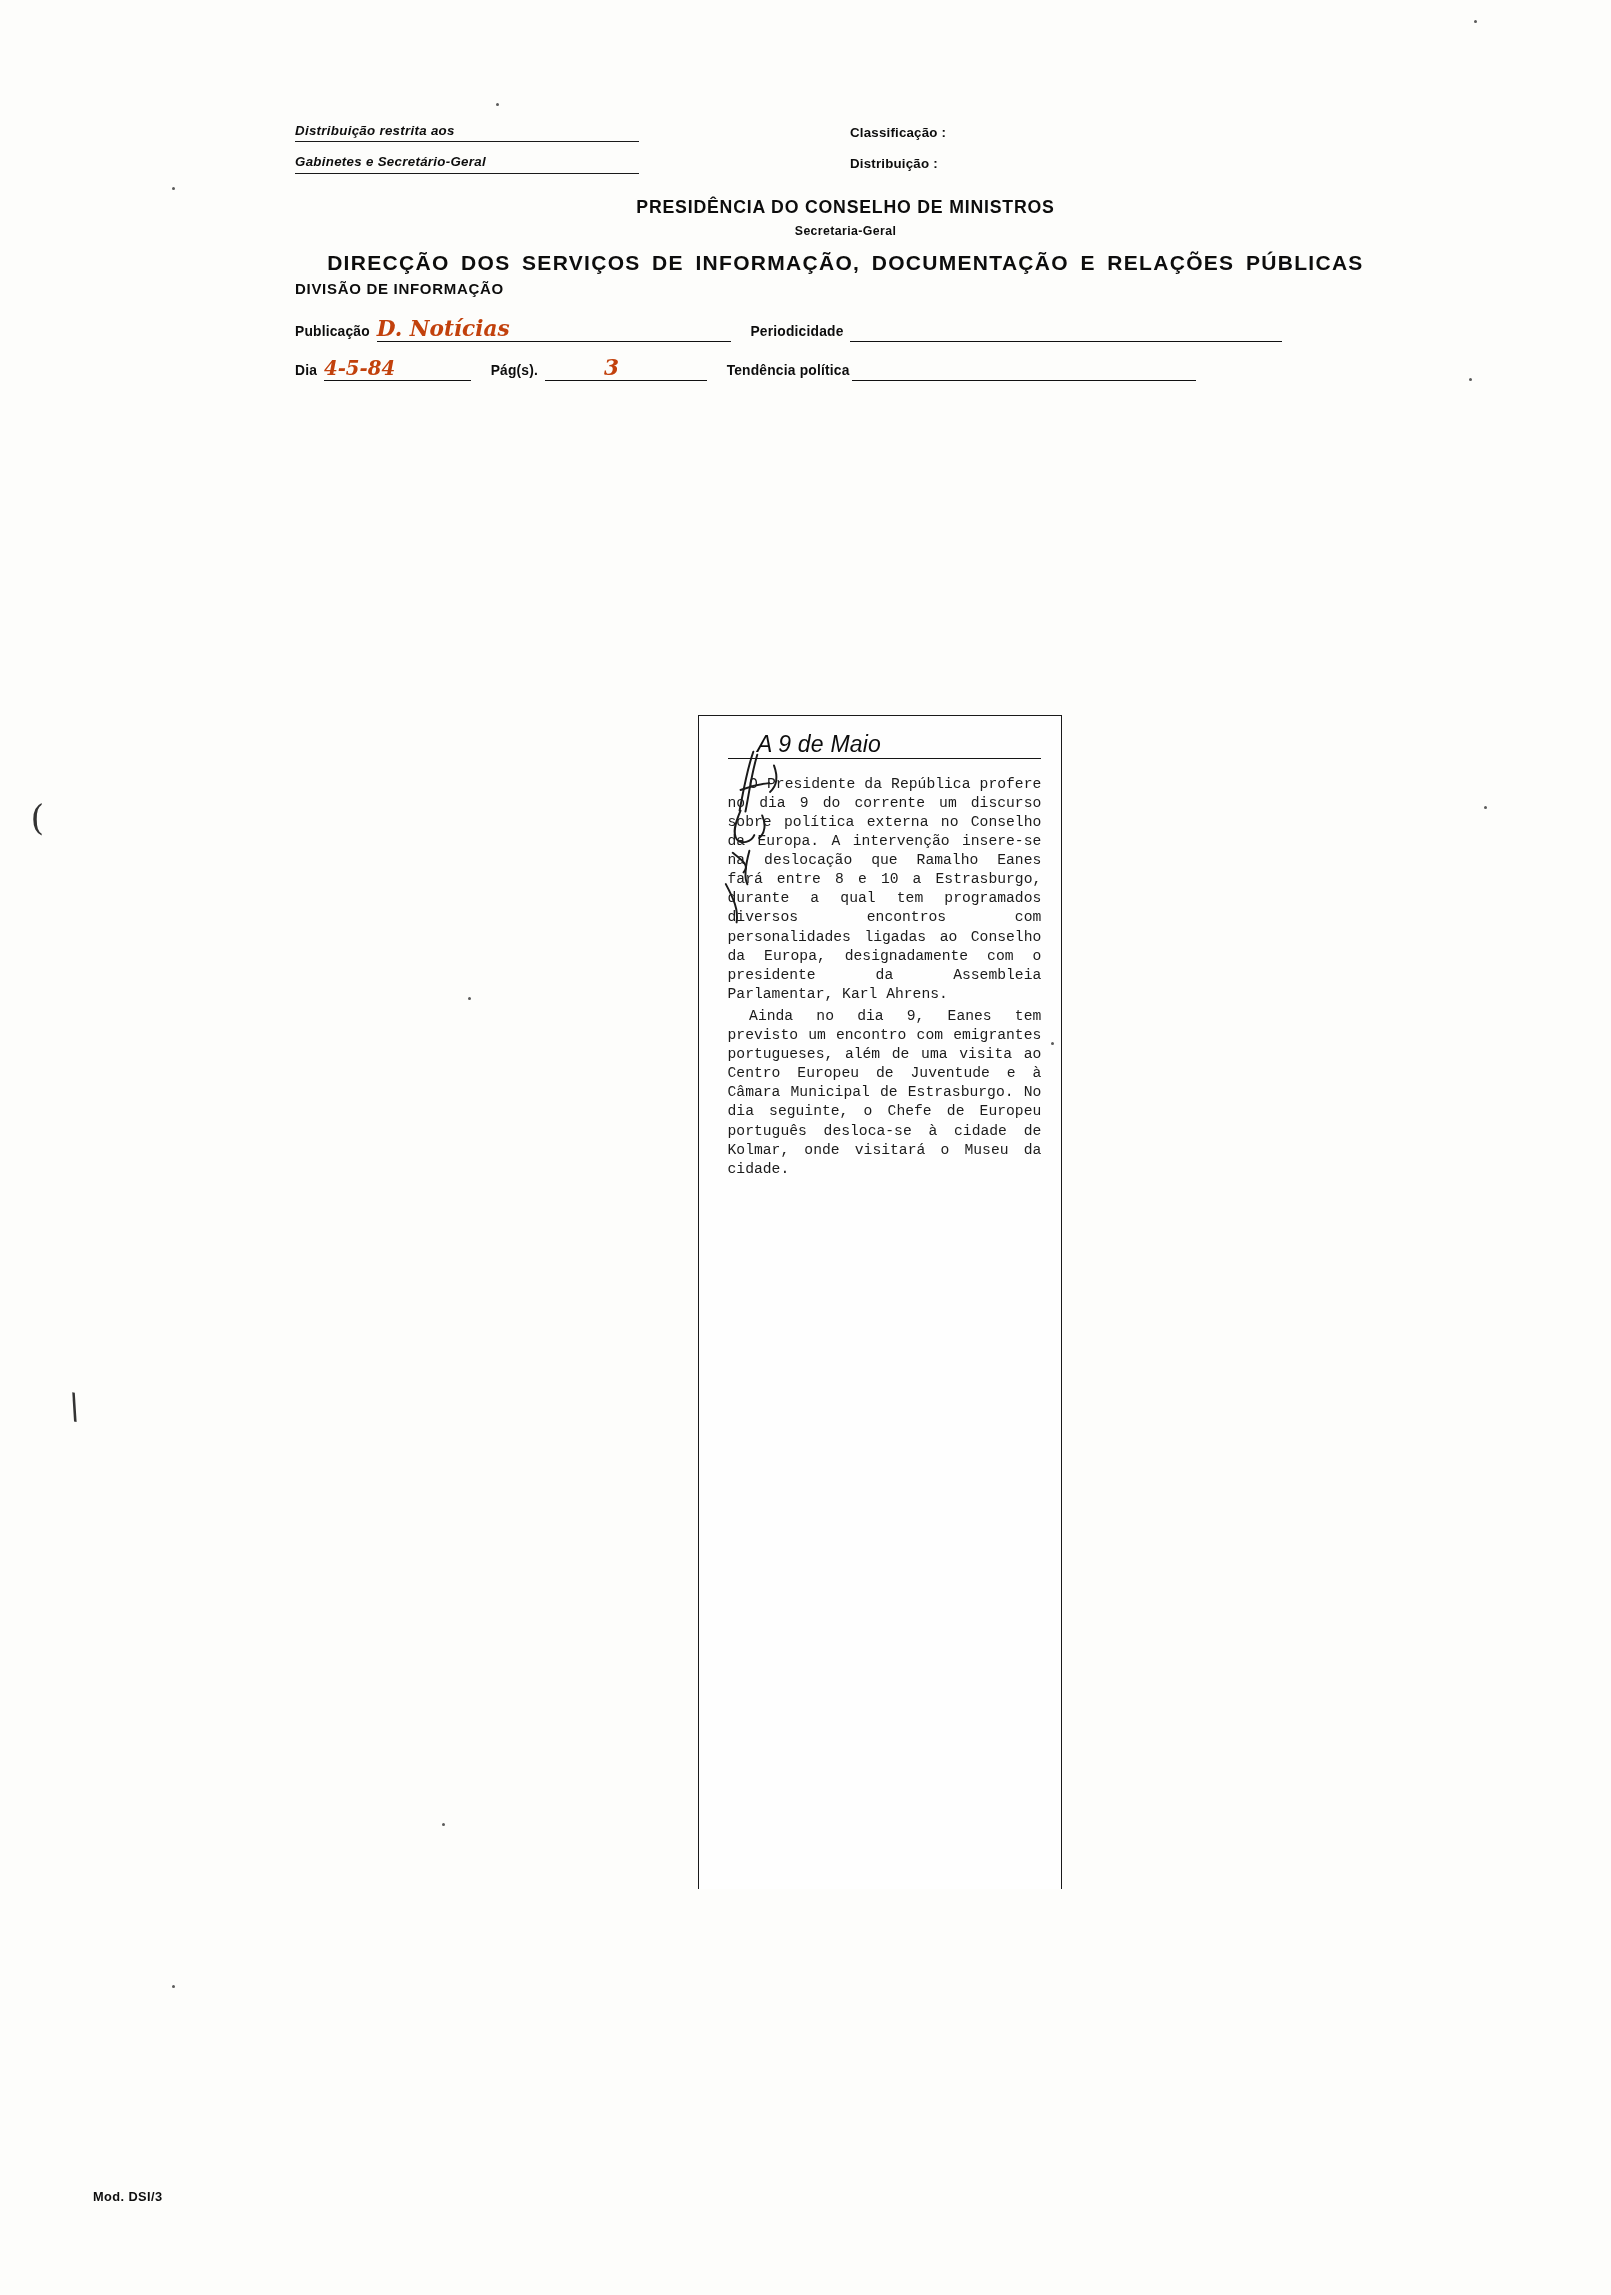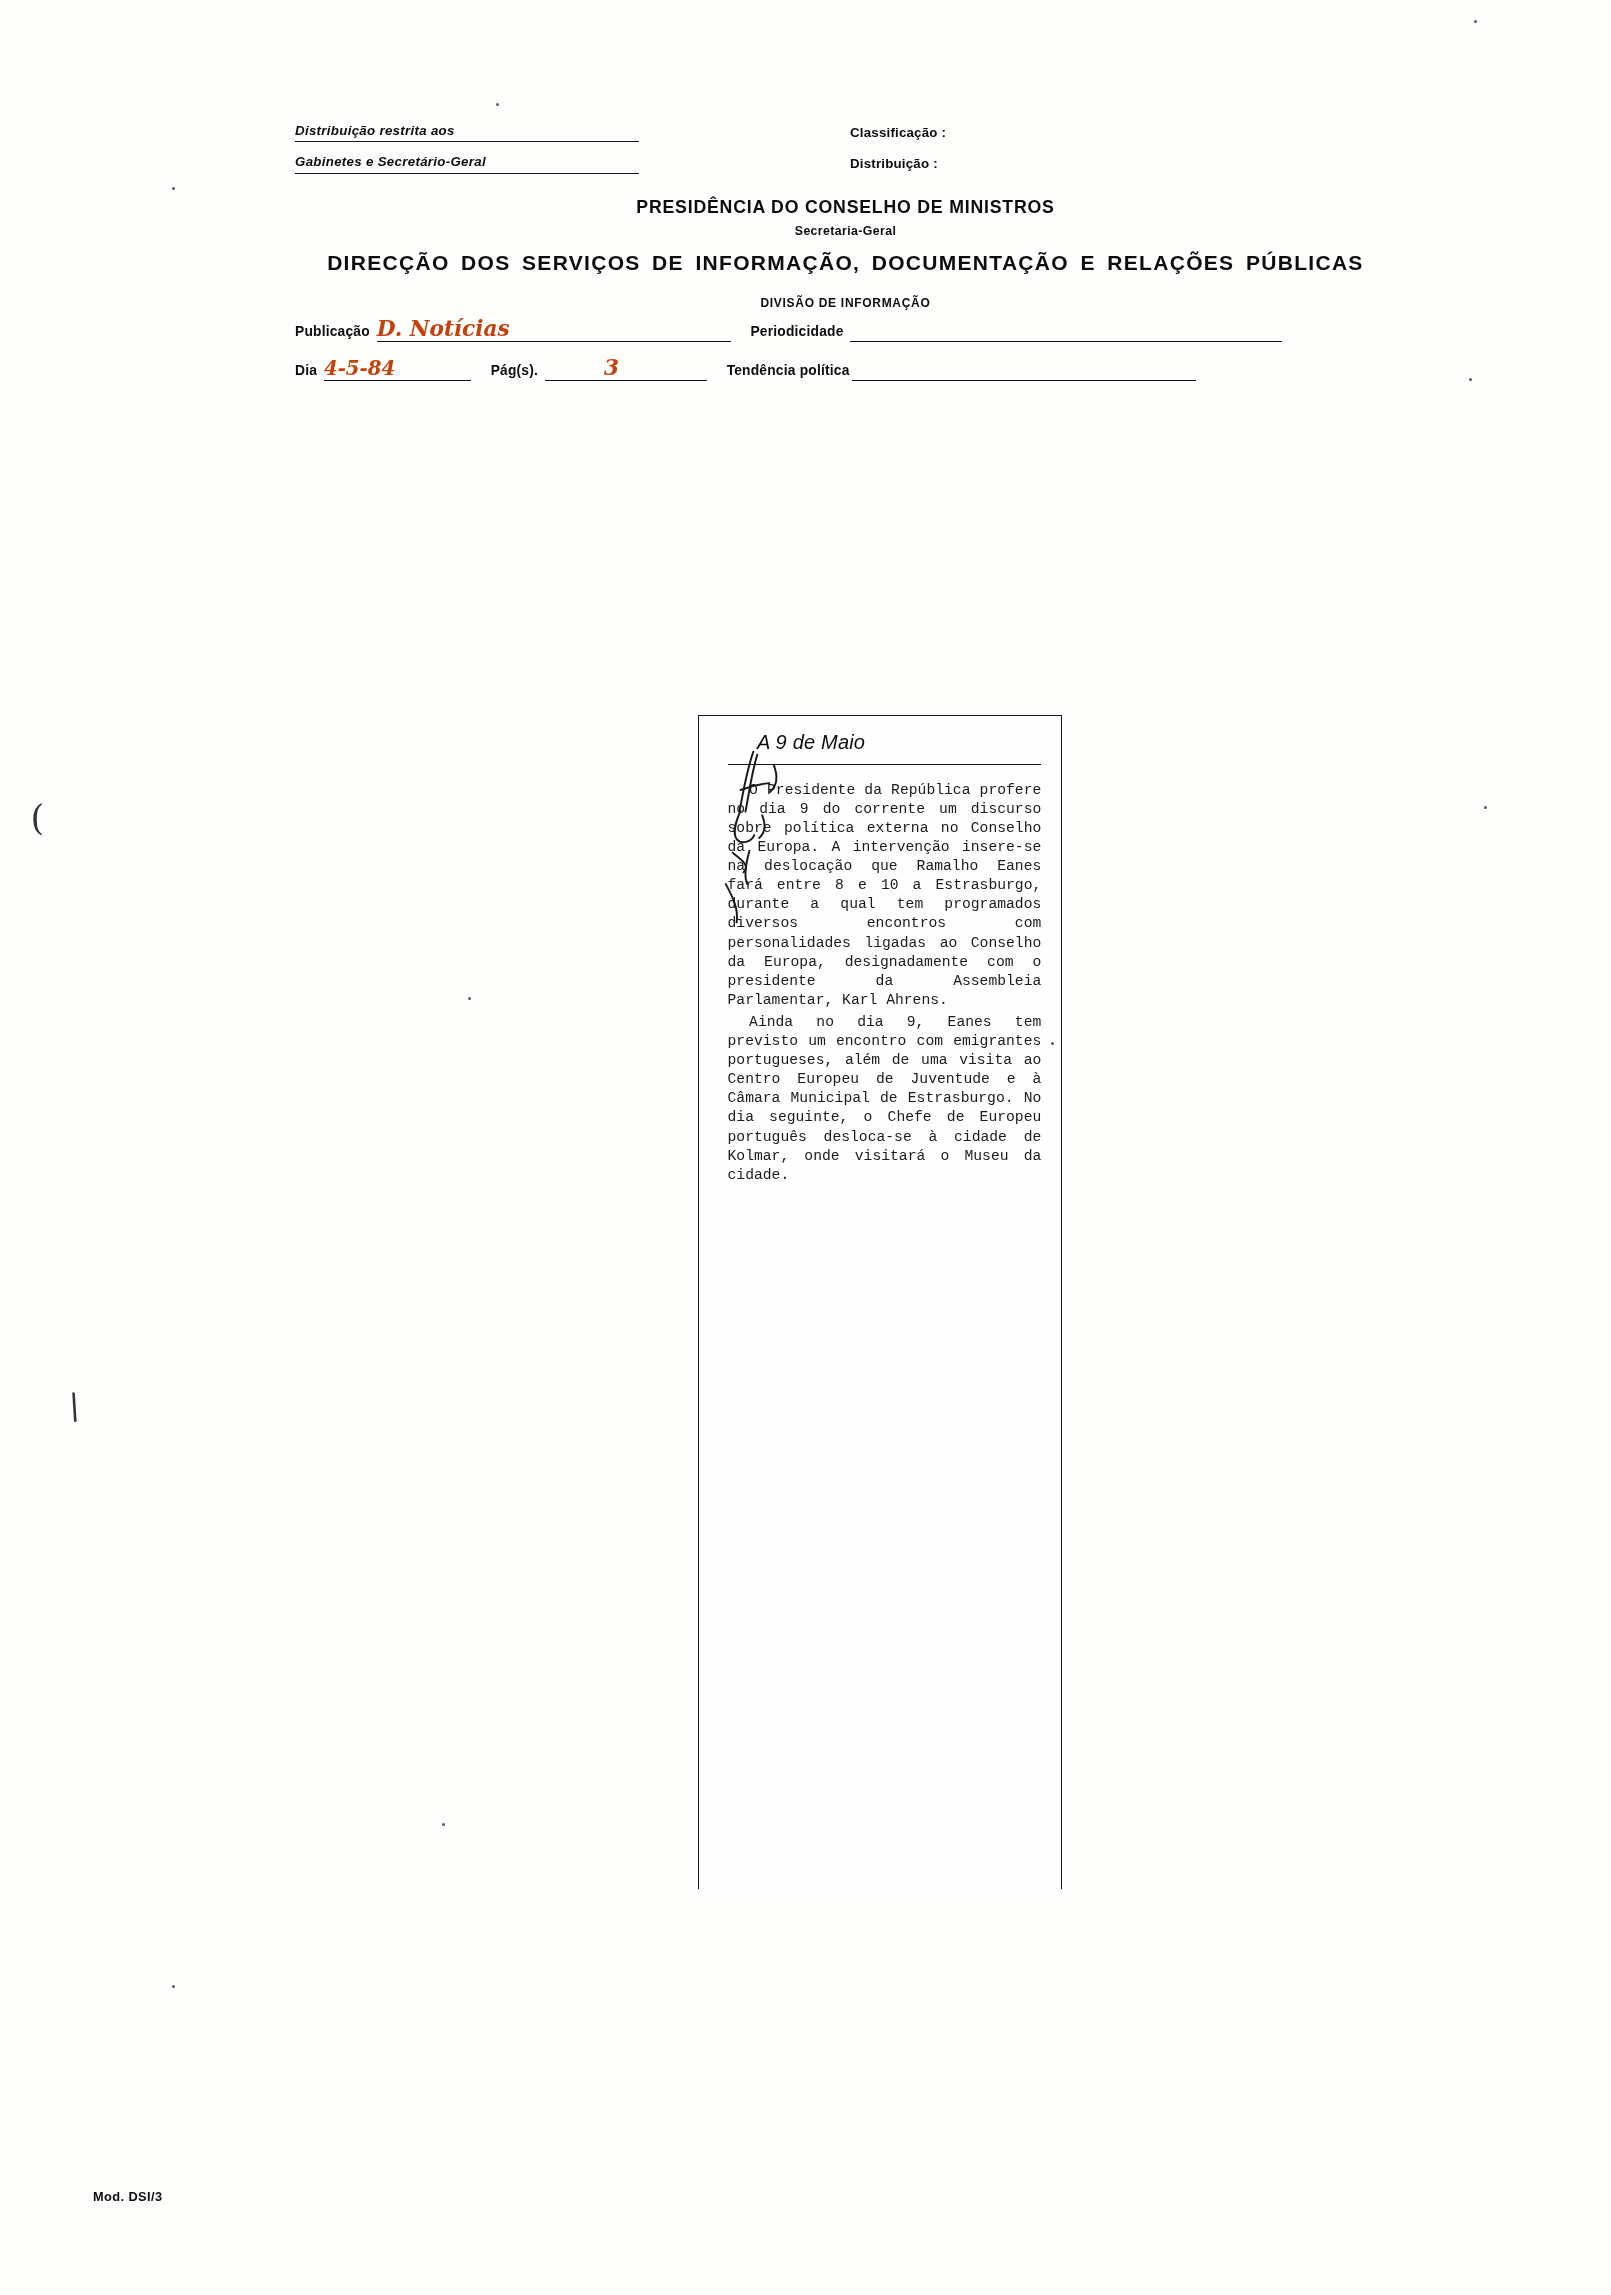--- a/index.html
+++ b/index.html
@@ -88,24 +88,24 @@
     width: 1150px;
     text-align: center;
     font-size: 21px;
     font-weight: bold;
     letter-spacing: 1.3px;
     word-spacing: 4.4px;
   }
   .org-div {
     position: absolute;
     left: 0;
-    top: 173px;
-    width: 1101px;
-    text-align: center;
-    font-size: 12px;
+    top: 157px;
+    width: 1101px;
+    text-align: left;
+    font-size: 15px;
     font-weight: bold;
     letter-spacing: 0.7px;
   }
 
   
   .field-row {
     position: absolute;
     left: 0;
     display: flex;
     align-items: flex-end;
@@ -157,24 +157,24 @@
     border-right: 1.5px solid #1a1a1a;
     border-top: 1.5px solid #1a1a1a;
     background: #fefefe;
     box-sizing: border-box;
     padding: 14.7px 19.7px 0 28.5px;
     overflow: hidden;
   }
   .clip-kicker {
     font-family: "Liberation Sans", sans-serif;
     font-style: italic;
-    font-size: 20px;
+    font-size: 23px;
     letter-spacing: 0.2px;
     padding-left: 29.5px;
-    padding-bottom: 10px;
+    padding-bottom: 0;
     border-bottom: 1.5px solid #151515;
     margin-bottom: 6.9px;
     white-space: nowrap;
   }
   .clip-head {
     font-family: "Liberation Sans", sans-serif;
     font-weight: bold;
     font-size: 29.5px;
     line-height: 1.06;
     text-align: right;

